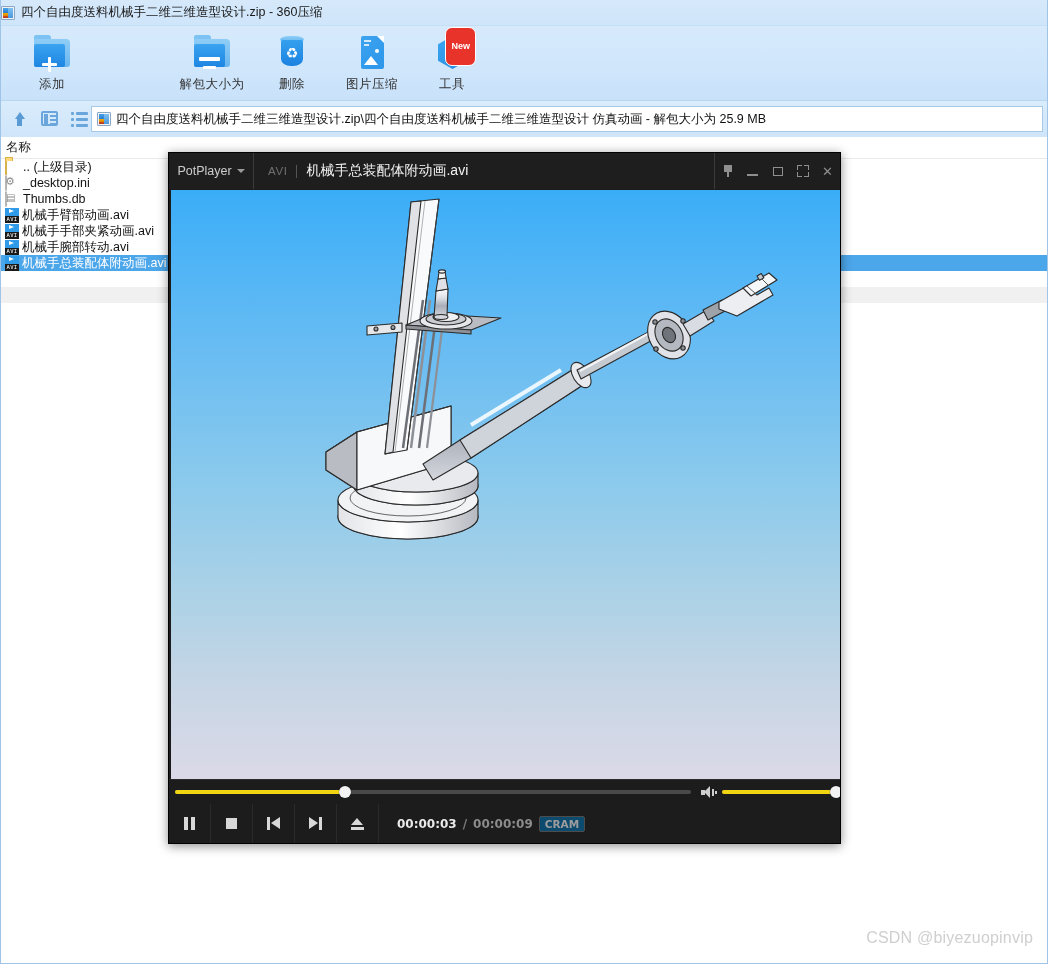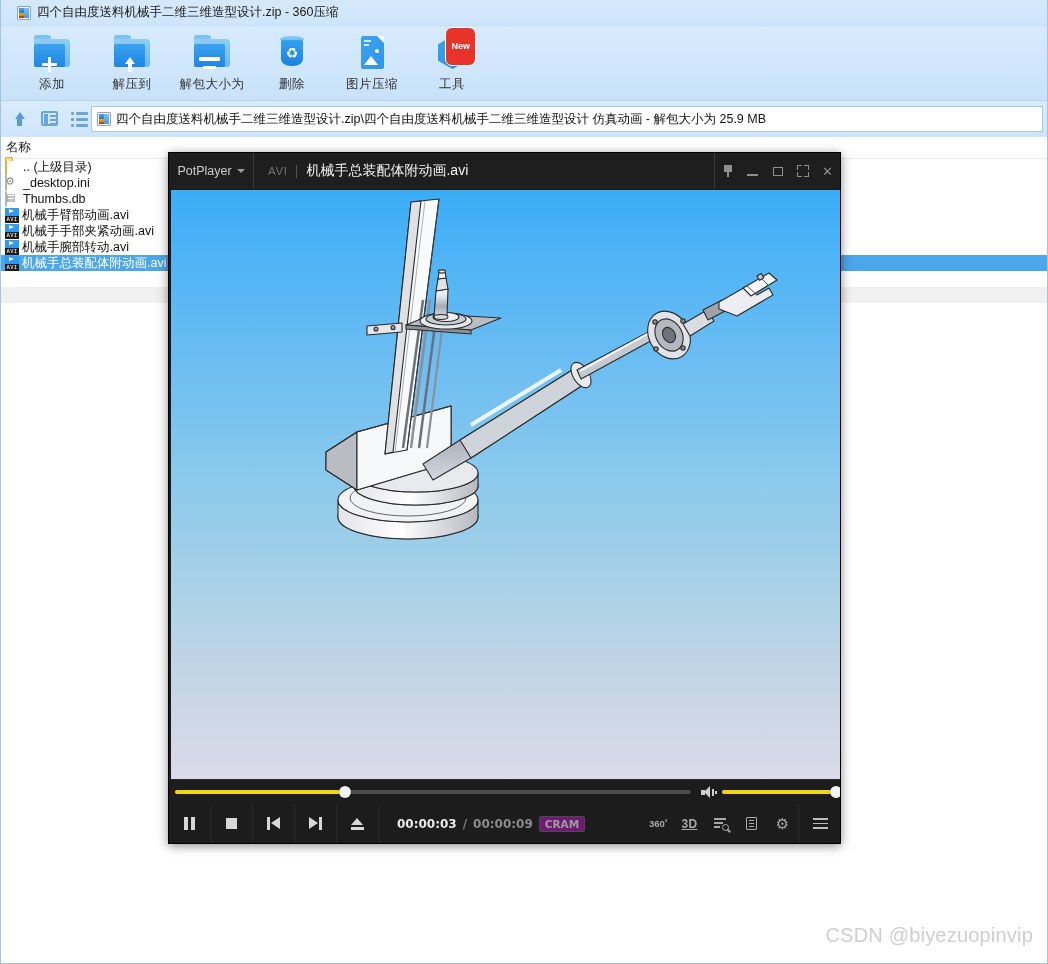--- a/index.html
+++ b/index.html
@@ -18,21 +18,21 @@
     background:#ffffff;
     border:1px solid #9fc4e8;
     border-top:none;
     overflow:hidden;
   }
 
   
   #titlebar{
     position:absolute; left:0; top:0; width:1048px; height:26px;
     background:linear-gradient(to bottom,#d6e9fb 0%,#cfe5fa 100%);
-    display:flex; align-items:center; padding-left:16px;
+    display:flex; align-items:center; padding-left:0;
     border-bottom:1px solid #c3def5;
   }
   .zipicon{
     width:14px;height:14px;flex:none;position:relative;margin-right:6px;
     background:#f2f2f2;border:1px solid #8aa8c6;border-radius:1px;
   }
   .zipicon:before{
     content:"";position:absolute;left:1px;top:1px;width:5px;height:10px;
     background:linear-gradient(to bottom,#4aa3e8 0%,#2b7fd4 45%,#f0b000 46%,#e08b00 75%,#d04a28 76%,#b23a1c 100%);
   }
@@ -233,21 +233,21 @@
   .next-ico .b{position:absolute;right:0;top:0;width:2.6px;height:13px;background:#d8d8d8;}
   .eject-ico{position:relative;width:13px;height:13px;}
   .eject-ico .t{position:absolute;left:0;top:1px;width:0;height:0;border-left:6.5px solid transparent;border-right:6.5px solid transparent;border-bottom:7px solid #d8d8d8;}
   .eject-ico .b{position:absolute;left:0;bottom:0;width:13px;height:2.6px;background:#d8d8d8;}
 
   #timebox{display:flex;align-items:center;gap:6px;padding-left:18px;font-size:12px;
     font-family:"DejaVu Sans","Liberation Sans",sans-serif;height:39px;}
   #t-cur{color:#eaeaea;}
   #t-slash{color:#7b7b7b;}
   #t-tot{color:#8c8c8c;}
-  #codec{border:1px solid #4c4c4c;color:#9d9d9d;font-size:10.5px;padding:1px 5px;border-radius:2px;background:#701a75;}
+  #codec{border:1px solid #4c4c4c;color:#9d9d9d;font-size:10.5px;padding:1px 5px;border-radius:2px;background:#0c4a6e;}
 
   #righttools{margin-left:auto;display:flex;align-items:center;height:39px;}
   .rbtn{width:31px;height:39px;display:flex;align-items:center;justify-content:center;color:#a9a9a9;}
   .ico360{font-size:9.5px;color:#a9a9a9;position:relative;line-height:9px;}
   .ico3d{font-size:12px;color:#a9a9a9;text-decoration:underline;letter-spacing:.3px;}
   .icolist{position:relative;width:14px;height:13px;}
   .icolist i{position:absolute;left:0;height:1.6px;background:#a9a9a9;}
   .icolist i:nth-child(1){top:1px;width:12px;}
   .icolist i:nth-child(2){top:5px;width:9px;}
   .icolist i:nth-child(3){top:9px;width:6px;}
@@ -258,21 +258,21 @@
   .icogear{font-size:15px;color:#a9a9a9;line-height:15px;}
   #menubtn{width:44px;height:39px;display:flex;align-items:center;justify-content:center;border-left:1px solid #2a2a2a;}
   .icomenu{position:relative;width:15px;height:11px;}
   .icomenu i{position:absolute;left:0;width:15px;height:1.8px;background:#bdbdbd;}
   .icomenu i:nth-child(1){top:0;}
   .icomenu i:nth-child(2){top:4.6px;}
   .icomenu i:nth-child(3){top:9.2px;}
 
   
   #watermark{
-    position:absolute;right:14px;bottom:16px;font-size:20px;color:#cfcfcf;
+    position:absolute;right:14px;bottom:16px;font-size:16px;color:#cfcfcf;
     letter-spacing:.2px;
   }
 </style>
 </head>
 <body>
 
 <div id="app-window">
 
   <div id="titlebar">
     <span class="zipicon"></span>
@@ -288,33 +288,20 @@
             <div class="back"></div>
           <div class="front">
               <div class="plus-h"></div>
               <div class="plus-v"></div>
             </div>
         </div>
       </div>
       <div class="tb-label">添加</div>
     </div>
 
-    <div class="tb-btn" style="left:88px;">
-      <div class="tb-ico">
-        <div class="ic-folder">
-          <div class="tab"></div>
-            <div class="back"></div>
-          <div class="front">
-              <div class="arr-up"></div>
-              <div class="arr-stem"></div>
-            </div>
-        </div>
-      </div>
-      <div class="tb-label">解压到</div>
-    </div>
 
     <div class="tb-btn" style="left:168px;">
       <div class="tb-ico">
         <div class="ic-folder">
           <div class="tab"></div>
             <div class="back"></div>
           <div class="front">
               <div class="bar1"></div>
               <div class="bar2"></div>
             </div>
@@ -608,44 +595,15 @@
           </span>
       </div>
 
       <div id="timebox">
         <span id="t-cur">00:00:03</span>
         <span id="t-slash">/</span>
         <span id="t-tot">00:00:09</span>
         <span id="codec">CRAM</span>
       </div>
 
-      <div id="righttools">
-        <div class="rbtn">
-          <span class="ico360">360˚</span>
-        </div>
-        <div class="rbtn">
-          <span class="ico3d">3D</span>
-        </div>
-        <div class="rbtn">
-          <span class="icolist">
-              <i></i>
-              <i></i>
-              <i></i>
-              <span class="mg"></span>
-            </span>
-        </div>
-        <div class="rbtn">
-          <span class="icobook"></span>
-        </div>
-        <div class="rbtn">
-          <span class="icogear">⚙</span>
-        </div>
-        <div id="menubtn">
-          <span class="icomenu">
-              <i></i>
-              <i></i>
-              <i></i>
-            </span>
-        </div>
-      </div>
     </div>
   </div>
 </div>
 
 </body></html>

